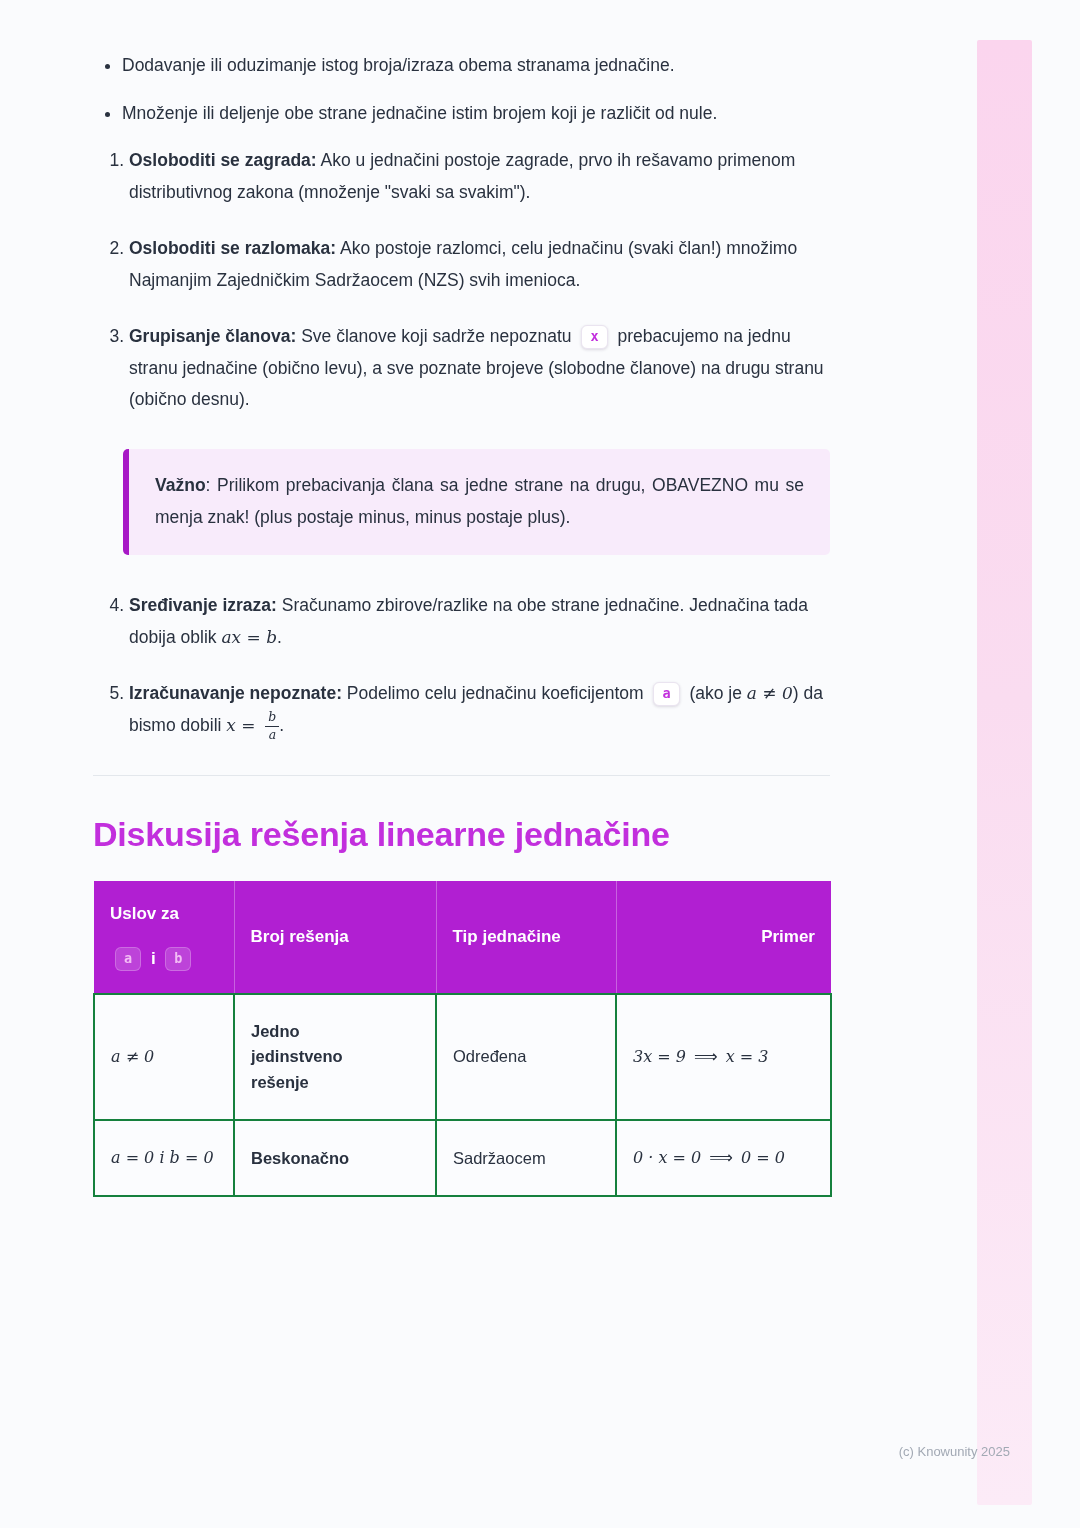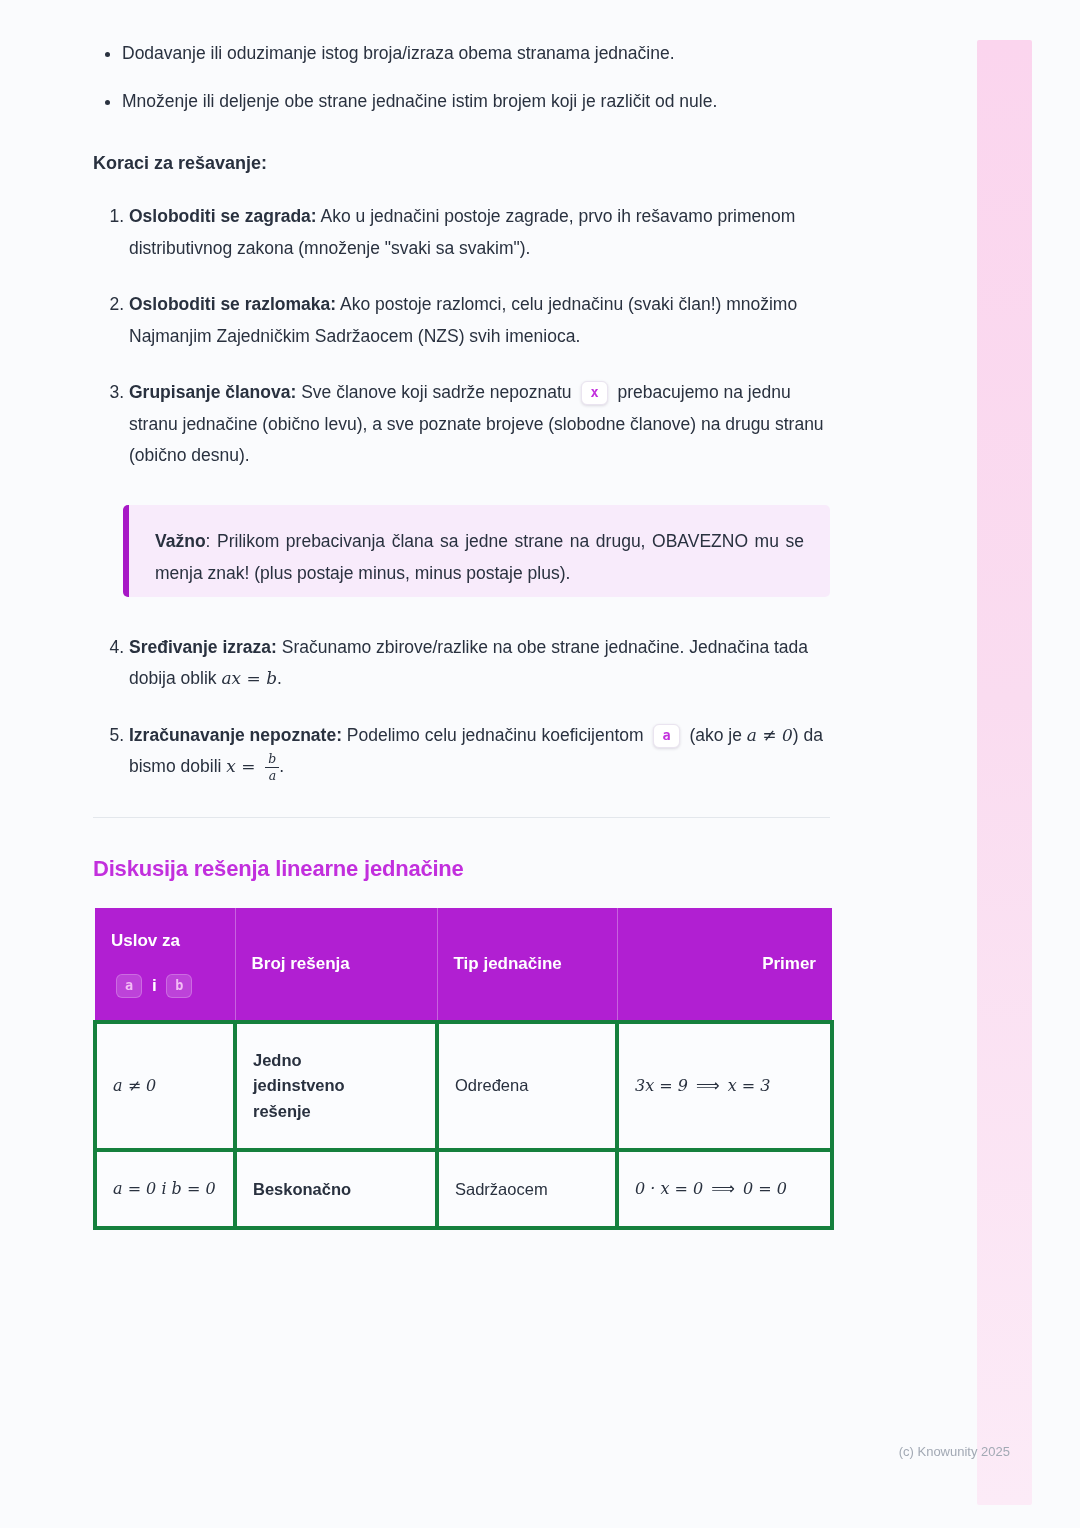--- a/index.html
+++ b/index.html
@@ -10,45 +10,45 @@
     background:#fafbfd;
     color:#29313f;
     font-family:"Liberation Sans", sans-serif;
     font-size:17.5px; line-height:1.8;
   }
   .side-strip {
     position:absolute; top:40px; right:48px; width:55px; height:1465px;
     background:linear-gradient(180deg,#fbd5ee 0%,#fadcf0 45%,#fcebf7 100%);
     border-radius:2px;
   }
-  .content { position:absolute; left:93px; top:16px; width:737px; }
+  .content { position:absolute; left:93px; top:28px; width:737px; }
 
   ul.bullets { margin:22px 0 0; padding-left:29px; }
   ul.bullets li { margin-bottom:16px; }
 
   .steps-heading { margin:30px 0 22px; font-weight:700; font-size:18px; }
 
   ol.steps { margin:4px; padding-left:32px; }
   ol.steps li { margin-bottom:25px; }
   ol.steps li strong { font-weight:700; }
 
   .callout {
     margin:33px 0 35px 30px;
     background:#f8ebfb;
     border-left:6px solid #a718c6;
     border-radius:5px;
-    padding:20px 26px 7px;
+    padding:20px 26px 22px;
     text-align:justify;
     line-height:1.85;
   }
 
   .divider { border:none; border-top:1px solid #e3e7ec; margin:34px 0 38px; }
 
   .section-title {
-    color:#c22fdd; font-size:22px; font-weight:700;
+    color:#c22fdd; font-size:34px; font-weight:700;
     margin:0 0 26px; letter-spacing:-0.2px; line-height:1.2;
   }
   .intro { margin:0 0 36px; }
 
   .math {
     font-family:"DejaVu Serif", serif;
     font-style:italic;
     font-size:0.97em;
   }
   .arrow {
@@ -94,21 +94,21 @@
     background:#b11fd2; color:#ffffff;
     text-align:left; font-weight:700; font-size:17px;
     padding:20px 16px; vertical-align:middle;
     border-right:1px solid rgba(255,255,255,.3);
   }
   table.disc th:last-child { border-right:none;text-align:right; }
   .hdr-line2 { margin-top:19px; }
   .hdr-i { font-weight:700; }
   table.disc td {
     background:#fbfcfe;
-    border:4px solid #15803d;
+    border:2px solid #15803d;
     padding:24px 16px;
     vertical-align:middle;
   }
   .cell-solutions { font-weight:700; }
   .cell-solutions span { display:inline-block; max-width:132px; }
   .note { display:block; margin-top:8px; }
   .note:empty { display:none; }
 
   .copyright {
     position:absolute; top:1440px; right:70px;
@@ -120,21 +120,20 @@
 
 <div class="side-strip"></div>
 
 <div class="content">
 
   <ul class="bullets">
     <li><span>Dodavanje ili oduzimanje istog broja/izraza obema stranama jednačine.</span></li>
     <li><span>Množenje ili deljenje obe strane jednačine istim brojem koji je različit od nule.</span></li>
   </ul>
 
-  <p class="steps-heading">Koraci za rešavanje:</p>
 
   <ol class="steps">
     <li>
       <strong>Osloboditi se zagrada:</strong>
       <span>Ako u jednačini postoje zagrade, prvo ih rešavamo primenom distributivnog zakona (množenje "svaki sa svakim").</span>
     </li>
     <li>
       <strong>Osloboditi se razlomaka:</strong>
       <span>Ako postoje razlomci, celu jednačinu (svaki član!) množimo Najmanjim Zajedničkim Sadržaocem (NZS) svih imenioca.</span>
     </li>

